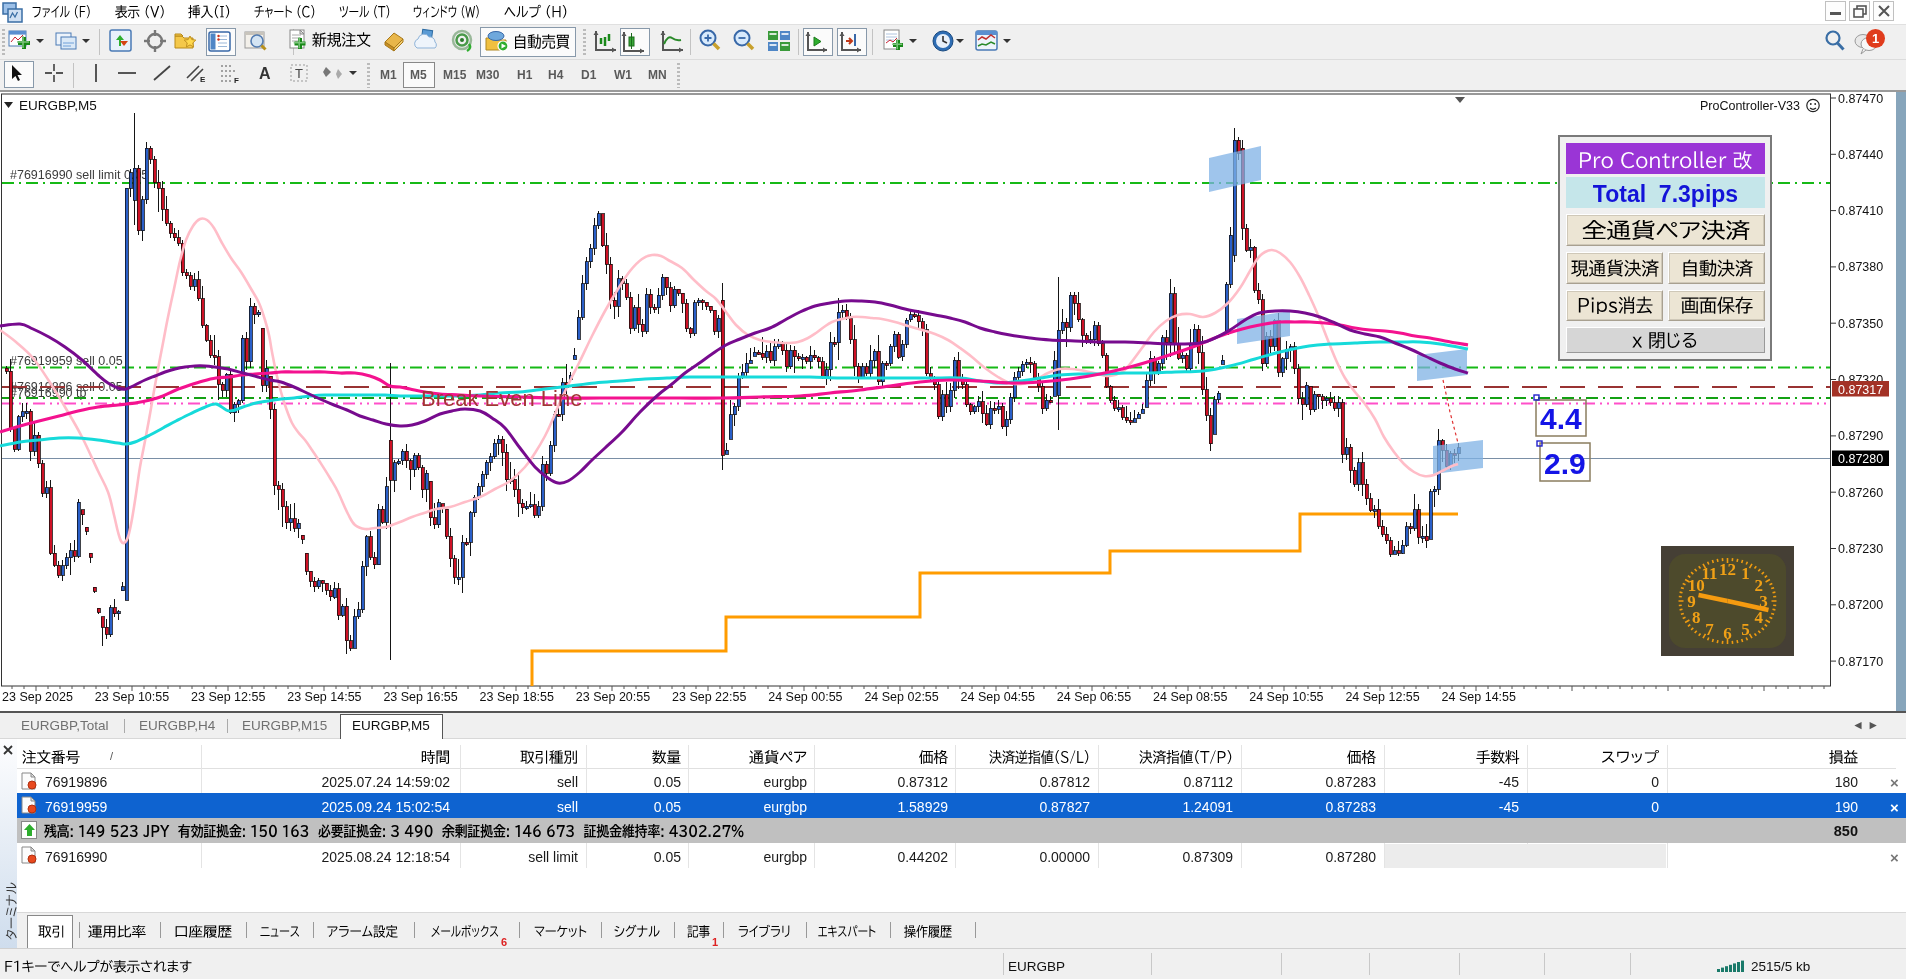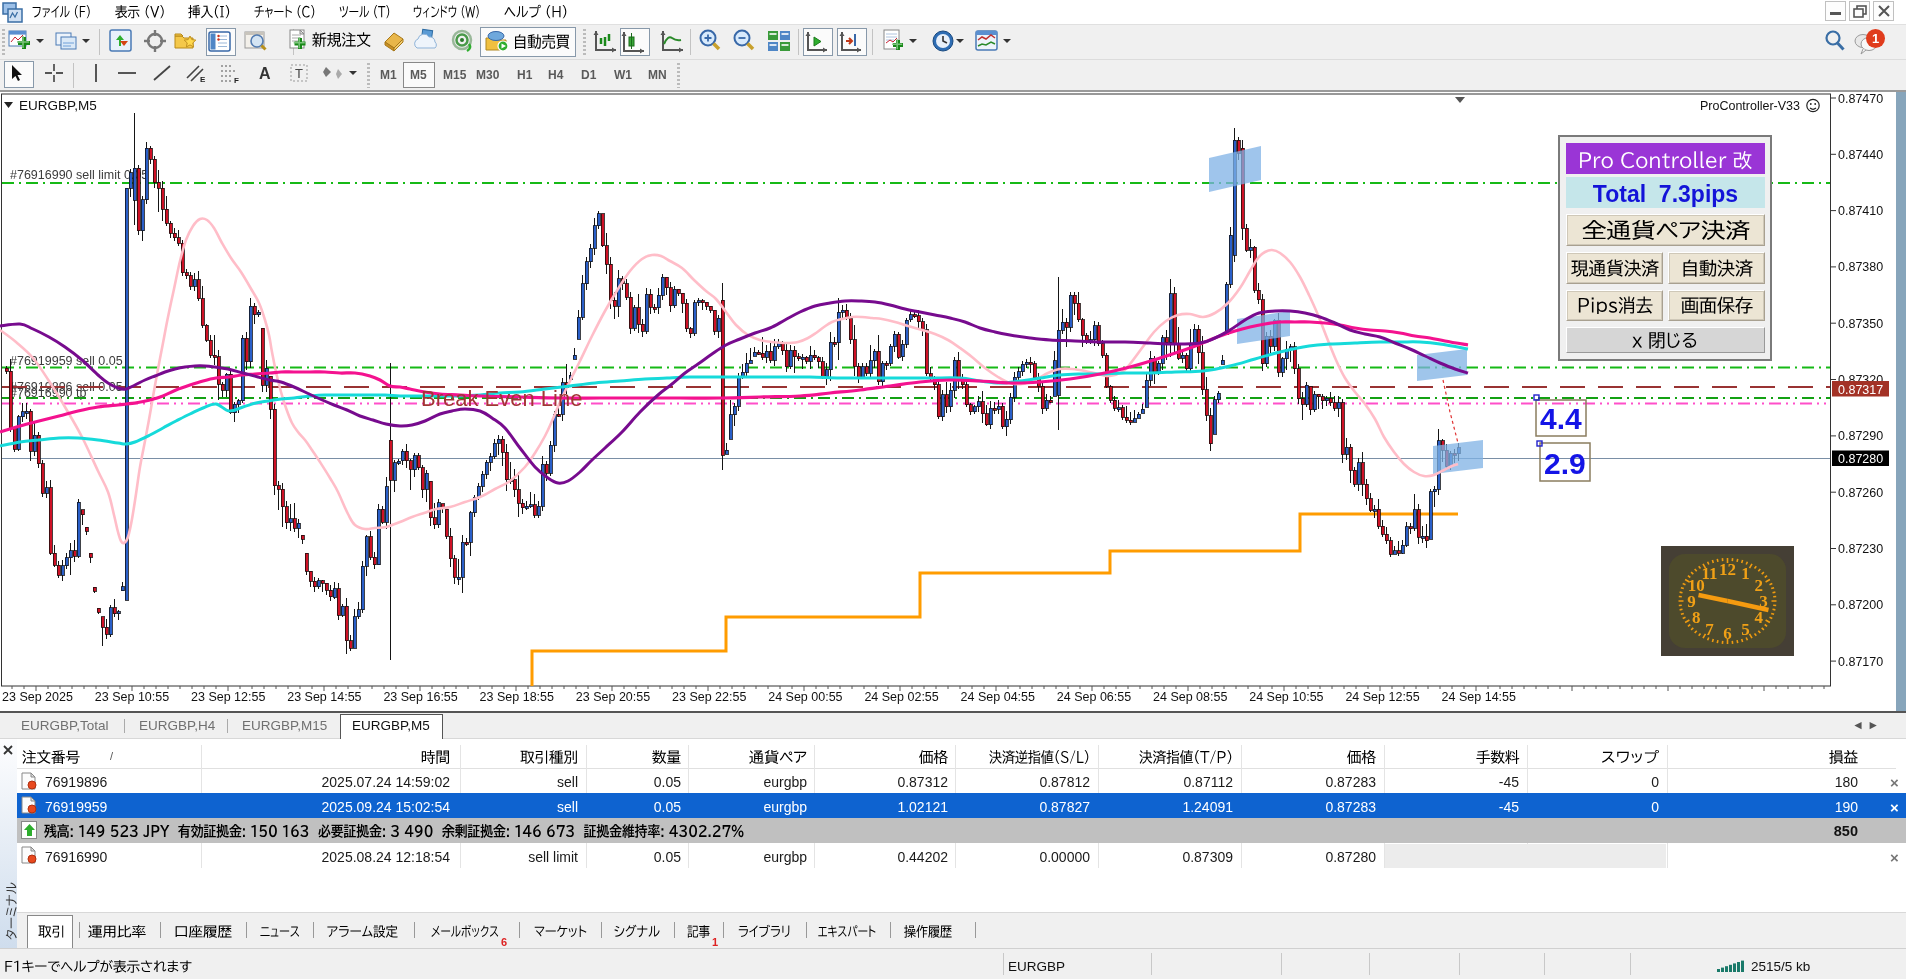--- a/index.html
+++ b/index.html
@@ -923,21 +923,21 @@
     <svg style="position:absolute;left:21px;top:796px" width="16" height="18" viewBox="0 0 16 18">
       <path d="M1 1 h9 l4 4 v12 h-13 z" fill="#fcfcfc" stroke="#888"></path>
       <path d="M10 1 l4 4 h-4 z" fill="#e0e0e0" stroke="#888"></path>
       <circle cx="11" cy="13" r="4" fill="#e8491e" stroke="#b03010"></circle>
     </svg>
     <div style="position:absolute;left:45px;top:799px;font:14px &quot;Liberation Sans&quot;,sans-serif;color:#fff">76919959</div>
     <div style="position:absolute;left:250px;top:799px;width:200px;text-align:right;font:14px &quot;Liberation Sans&quot;,sans-serif;color:#fff">2025.09.24 15:02:54</div>
     <div style="position:absolute;left:378px;top:799px;width:200px;text-align:right;font:14px &quot;Liberation Sans&quot;,sans-serif;color:#fff">sell</div>
     <div style="position:absolute;left:481px;top:799px;width:200px;text-align:right;font:14px &quot;Liberation Sans&quot;,sans-serif;color:#fff">0.05</div>
     <div style="position:absolute;left:607px;top:799px;width:200px;text-align:right;font:14px &quot;Liberation Sans&quot;,sans-serif;color:#fff">eurgbp</div>
-    <div style="position:absolute;left:748px;top:799px;width:200px;text-align:right;font:14px &quot;Liberation Sans&quot;,sans-serif;color:#fff">1.02121</div>
+    <div style="position:absolute;left:748px;top:799px;width:200px;text-align:right;font:14px &quot;Liberation Sans&quot;,sans-serif;color:#fff">1.58929</div>
     <div style="position:absolute;left:890px;top:799px;width:200px;text-align:right;font:14px &quot;Liberation Sans&quot;,sans-serif;color:#fff">0.87827</div>
     <div style="position:absolute;left:1033px;top:799px;width:200px;text-align:right;font:14px &quot;Liberation Sans&quot;,sans-serif;color:#fff">1.24091</div>
     <div style="position:absolute;left:1176px;top:799px;width:200px;text-align:right;font:14px &quot;Liberation Sans&quot;,sans-serif;color:#fff">0.87283</div>
     <div style="position:absolute;left:1319px;top:799px;width:200px;text-align:right;font:14px &quot;Liberation Sans&quot;,sans-serif;color:#fff">-45</div>
     <div style="position:absolute;left:1459px;top:799px;width:200px;text-align:right;font:14px &quot;Liberation Sans&quot;,sans-serif;color:#fff">0</div>
     <div style="position:absolute;left:1658px;top:799px;width:200px;text-align:right;font:14px &quot;Liberation Sans&quot;,sans-serif;color:#fff">190</div>
     <div style="position:absolute;left:1890px;top:799px;font:bold 15px &quot;Liberation Sans&quot;,sans-serif;color:#fff">×</div>
     <div style="position:absolute;left:17px;top:818px;width:1889px;height:25px;background:#c0c0c0"></div>
     <div style="position:absolute;left:21px;top:821px;width:16px;height:18px;background:#fff;border:1px solid #888"></div>
     <svg style="position:absolute;left:24px;top:824px" width="11" height="12" viewBox="0 0 11 12">

